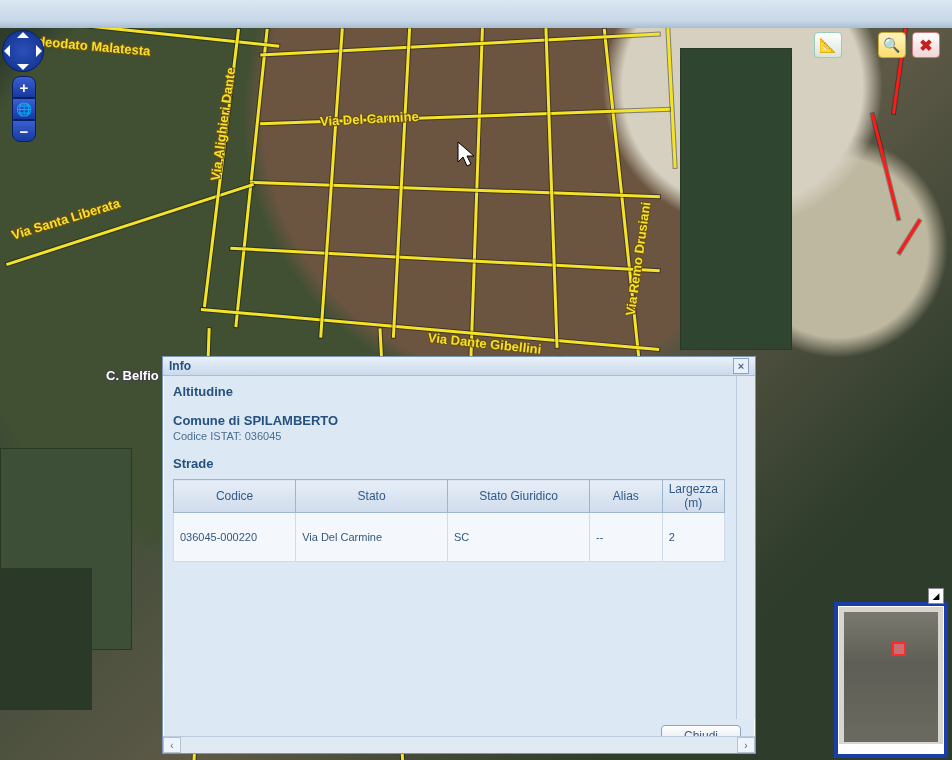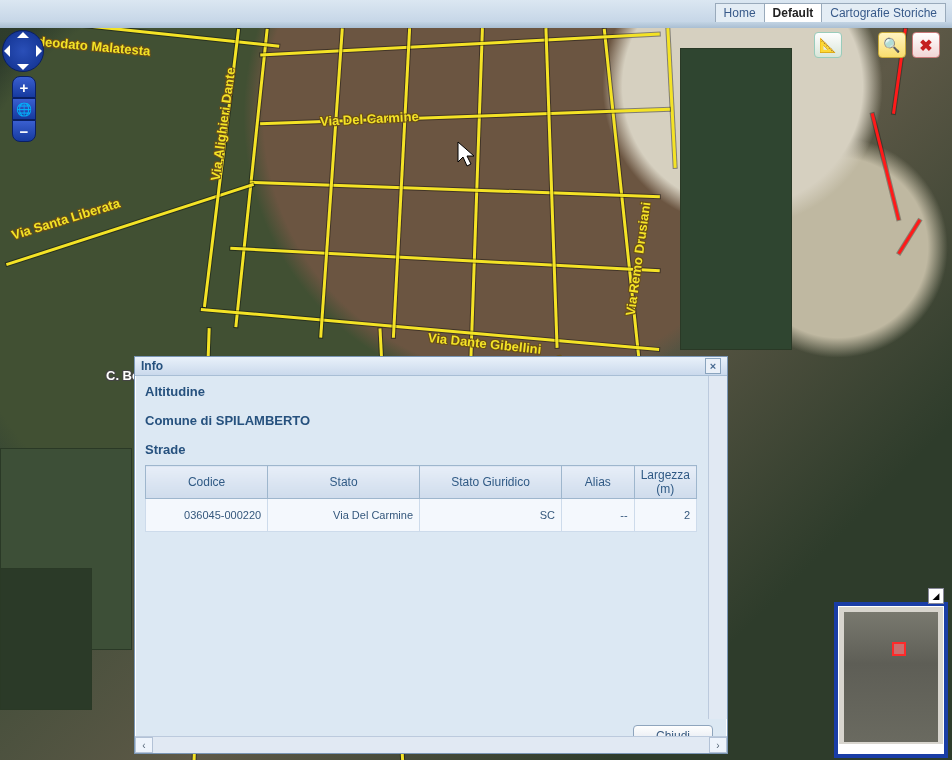--- a/index.html
+++ b/index.html
@@ -44,52 +44,47 @@
 .zbtn.top{border-radius:8px 8px 0 0}
 .zbtn.bot{border-radius:0 0 8px 8px}
 
 .tool-btn{position:absolute;top:32px;width:26px;height:24px;border:1px solid #9cb;border-radius:4px;background:linear-gradient(#fefefe,#d9e6d9);display:flex;align-items:center;justify-content:center;cursor:pointer;font-size:14px}
 .tool-btn.measure{right:110px}
 .tool-btn.search{right:46px;background:linear-gradient(#fff4c2,#f8dd6e);border-color:#c7a93b}
 .tool-btn.close{right:12px;background:linear-gradient(#fff,#f1d5d5);border-color:#c97a7a;color:#c52020;font-weight:bold;font-size:16px}
 
 .cursor{position:absolute;top:113px;left:457px;pointer-events:none}
 
-.info-win{position:absolute;top:356px;left:134px;width:592px;height:396px;background:#dce8f3;border:1px solid #7a96b5;box-shadow:0 0 0 1px #fff inset;display:flex;flex-direction:column;font-size:12px;color:#25527c}
+.info-win{position:absolute;top:356px;left:162px;width:592px;height:396px;background:#dce8f3;border:1px solid #7a96b5;box-shadow:0 0 0 1px #fff inset;display:flex;flex-direction:column;font-size:12px;color:#25527c}
 .info-titlebar{height:18px;background:linear-gradient(#e9f1fa,#cad9ec);border-bottom:1px solid #a8bed5;display:flex;align-items:center;padding:0 6px;font-weight:bold;color:#26517e}
 .info-close{margin-left:auto;width:14px;height:14px;border:1px solid #8aa4be;background:#eaf0f8;color:#486a91;font-size:11px;display:flex;align-items:center;justify-content:center;cursor:pointer}
 .info-body{flex:1;overflow:hidden;position:relative;padding:6px 22px 6px 10px}
 .info-vscroll{position:absolute;top:0;right:0;bottom:0;width:18px;background:#e1e9f3;border-left:1px solid #bccadd}
 .info-hscroll{position:absolute;left:0;right:0;bottom:0;height:16px;background:#e1e9f3;border-top:1px solid #bccadd;display:flex;align-items:center;justify-content:space-between;padding:0 0}
 .harrow{width:16px;height:14px;border:1px solid #b3c2d6;background:#eef4fc;display:flex;align-items:center;justify-content:center;font-size:10px;color:#567;cursor:pointer}
 .h1{font-weight:bold;color:#26517e;font-size:13px;margin:2px 0}
 .sub{color:#4b6d90;font-size:11px}
 .section{margin-top:14px}
 .strade-table{width:552px;border:1px solid #9eb6cd;margin-top:8px;border-collapse:collapse;background:#eaf1f9}
 .strade-table th{background:linear-gradient(#e7eef8,#cfdcec);border:1px solid #9eb6cd;font-weight:normal;color:#305a85;padding:2px 6px;font-size:12px}
-.strade-table td{border:1px solid #cddbeb;padding:10px 6px;text-align:right;font-size:11px;color:#34577c;background:#f4f8fd}
+.strade-table td{border:1px solid #cddbeb;padding:18px 6px;text-align:left;font-size:11px;color:#34577c;background:#f4f8fd}
 .info-footer{height:34px;background:transparent;display:flex;align-items:center;justify-content:flex-end;padding-right:14px}
 .close-btn{padding:3px 22px;background:linear-gradient(#fefefe,#dde4ee);border:1px solid #8fa5bd;border-radius:4px;color:#37597f;cursor:pointer;font-size:12px}
 
 .overview{position:absolute;right:4px;bottom:2px;width:106px;height:148px;border:4px solid #1a3da6;background:#d8d5ce;box-shadow:inset 0 0 0 1px #fff}
 .overview-inner{position:absolute;inset:6px 6px 12px 6px;background:linear-gradient(#79796f,#5e5e56 40%,#6a6a60)}
 .ov-marker{position:absolute;top:36px;left:54px;width:10px;height:10px;border:2px solid #ff2a2a;background:#c97070}
 .ov-bot{position:absolute;left:0;right:0;bottom:0;height:10px;background:#fff}
 .ov-toggle{position:absolute;right:-0px;bottom:150px;width:14px;height:14px;background:#fff;border:1px solid #889;display:flex;align-items:center;justify-content:center;font-size:9px;cursor:pointer}
 </style>
 </head>
 <body>
 
 <div id="stage">
   <div class="top-strip"></div>
-  <div class="tab-bar">
-    <div class="tab">Home</div>
-    <div class="tab active">Default</div>
-    <div class="tab">Cartografie Storiche</div>
-  </div>
   <div class="sep"></div>
 
   <div class="map">
     <div class="aerial"></div>
     <div class="field" style="top:420px;left:0;width:130px;height:200px"></div>
     <div class="field" style="top:540px;left:0;width:90px;height:140px;background:#2b3a28"></div>
     <div class="field" style="top:20px;left:680px;width:110px;height:300px;background:#2f4530"></div>
 
     <div class="road line" style="top:0;left:250px;width:3px;height:300px;transform:rotate(6deg)"></div>
     <div class="road line" style="top:0;left:475px;width:3px;height:340px;transform:rotate(2deg)"></div>
@@ -153,20 +148,21 @@
 
   <div class="info-win">
     <div class="info-titlebar">
       <span>Info</span>
       <div class="info-close">×</div>
     </div>
     <div class="info-body">
       <div class="h1">Altitudine</div>
       <div class="section">
         <div class="h1">Comune di SPILAMBERTO</div>
+        <div class="sub">Codice ISTAT: 036045</div>
       </div>
       <div class="section">
         <div class="h1">Strade</div>
         <table class="strade-table">
           <thead>
               <tr>
             <th style="width:110px">Codice</th>
             <th style="width:140px">Stato</th>
             <th style="width:130px">Stato Giuridico</th>
             <th style="width:60px">Alias</th>

